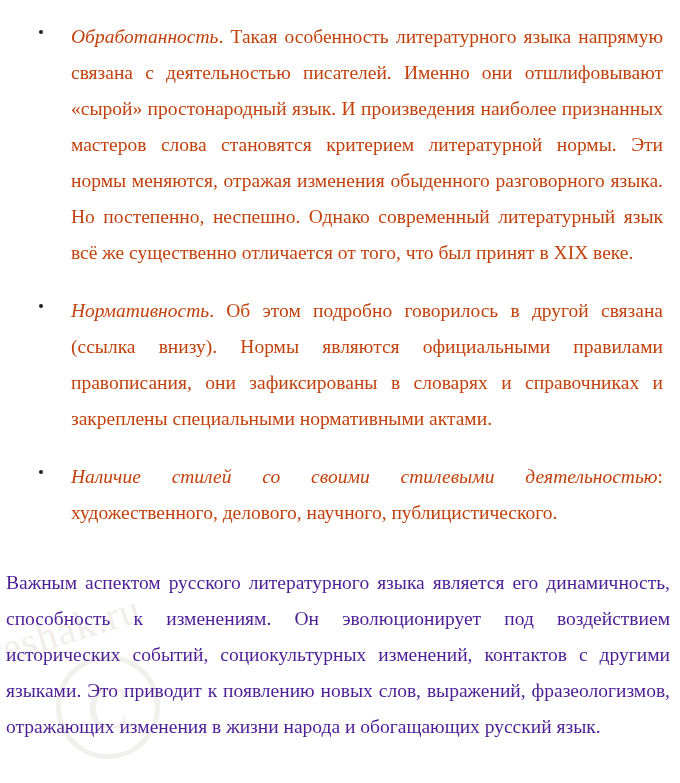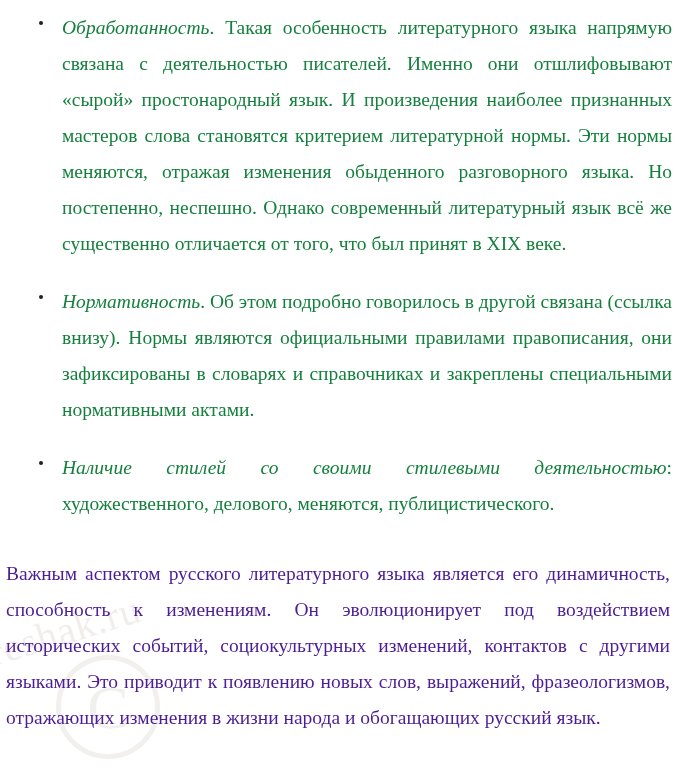--- a/index.html
+++ b/index.html
@@ -84,26 +84,26 @@
     content: "";
     position: absolute;
     left: 33px;
     top: 11px;
     width: 4px;
     height: 4px;
     background: #231f20;
     border-radius: 50%;
   }
   p.para, li p {
-    margin: 0;
+    margin: 9px;
     font-size: 19.5px;
     line-height: 36px;
     text-align: justify;
     text-justify: inter-word;
-    color: #15803d;
+    color: #c2410c;
   }
   li p {
     text-align: justify;
   }
   .it {
     font-style: italic;
   }
   p.body-para {
     margin: 0 0 0 0;
     padding-right: 2px;
@@ -142,21 +142,21 @@
       </li>
 
       <li>
         <p>
           <span class="it">Нормативность</span><span>. </span><span>Об этом подробно говорилось в другой связана (ссылка внизу). Нормы являются официальными правилами правописания, они зафиксированы в словарях и справочниках и закреплены специальными нормативными актами.</span>
         </p>
       </li>
 
       <li>
         <p>
-          <span class="it">Наличие стилей со своими стилевыми деятельностью</span><span>: </span><span>художественного, делового, меняются, публицистического.</span>
+          <span class="it">Наличие стилей со своими стилевыми деятельностью</span><span>: </span><span>художественного, делового, научного, публицистического.</span>
         </p>
       </li>
 
     </ul>
 
     <div class="para-gap"></div>
 
     <p class="body-para">Важным аспектом русского литературного языка является его динамичность, способность к изменениям. Он эволюционирует под воздействием исторических событий, социокультурных изменений, контактов с другими языками. Это приводит к появлению новых слов, выражений, фразеологизмов, отражающих изменения в жизни народа и обогащающих русский язык.</p>
   </div>
 

